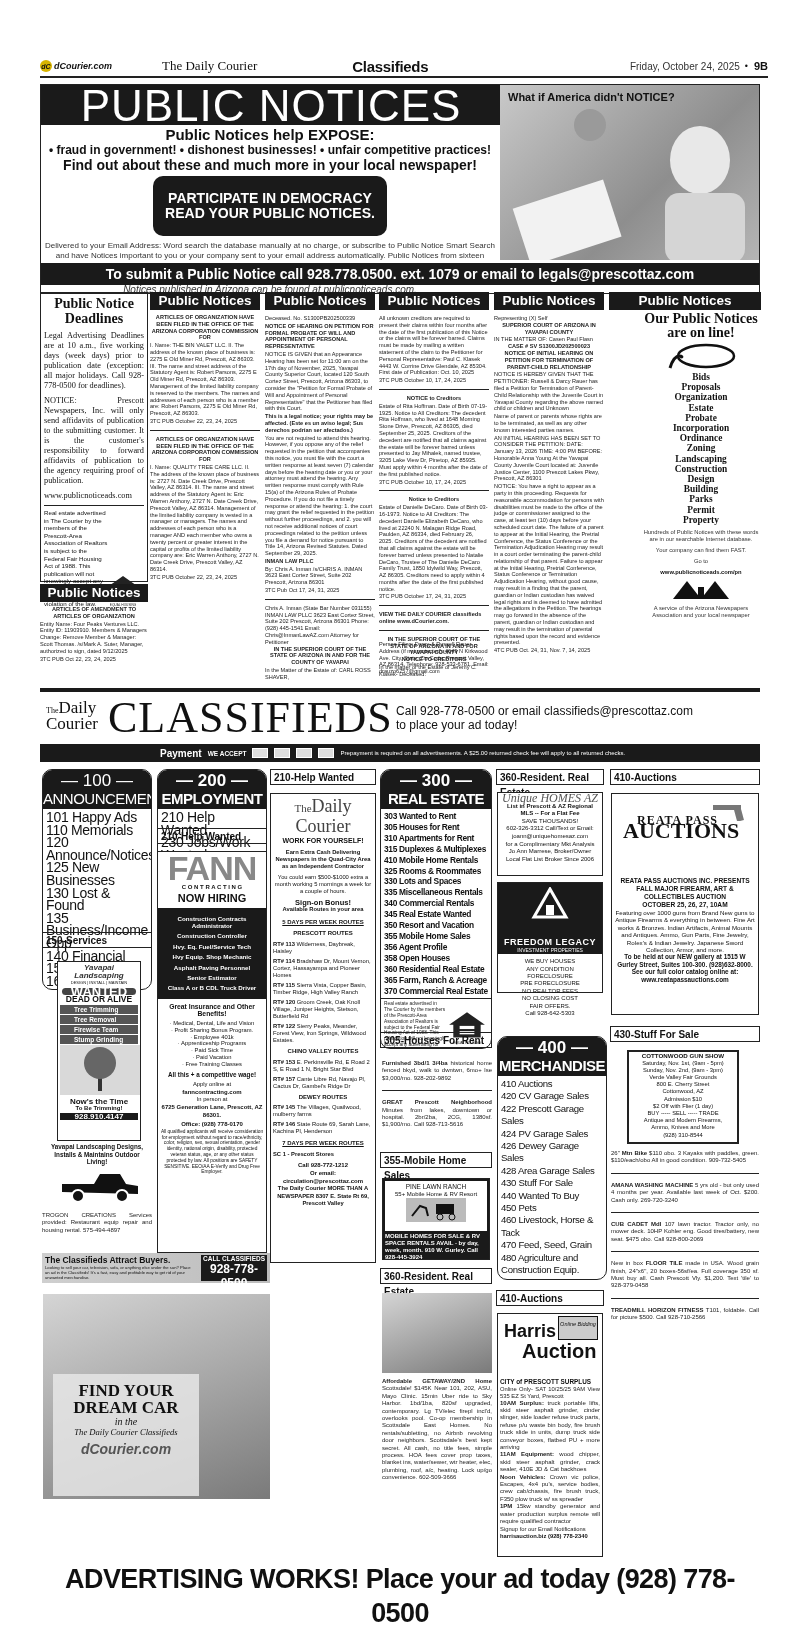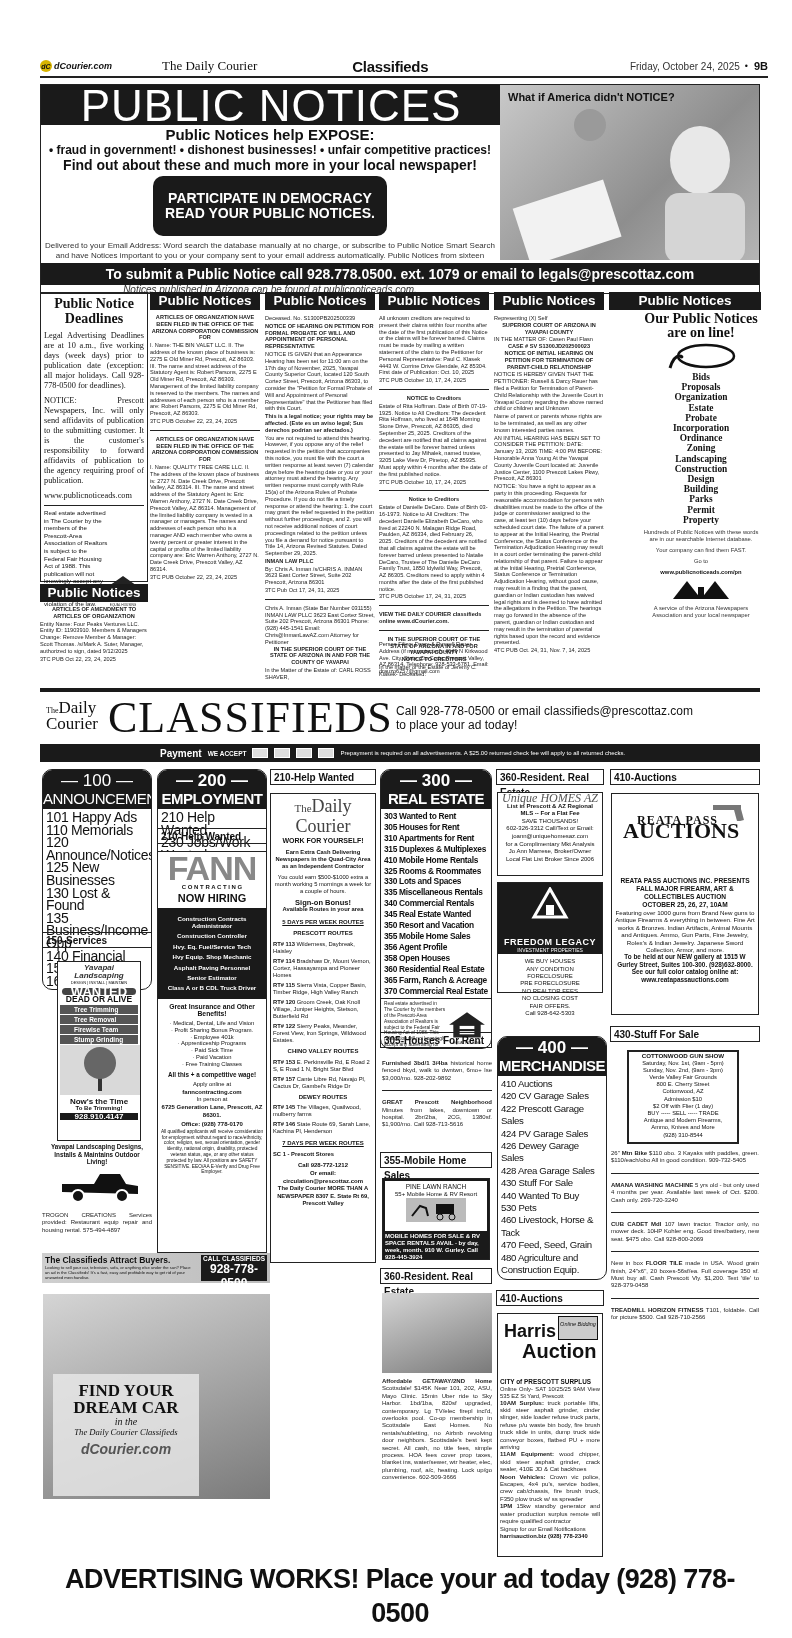--- a/index.html
+++ b/index.html
@@ -484,21 +484,21 @@
   </div>
   <div class="ix-list" id="ix-400" style="font-size:9.6px;line-height:12.4px">
       <div>410 Auctions</div>
       <div>420 CV Garage Sales</div>
       <div>422 Prescott Garage Sales</div>
       <div>424 PV Garage Sales</div>
       <div>426 Dewey Garage Sales</div>
       <div>428 Area Garage Sales</div>
       <div>430 Stuff For Sale</div>
       <div>440 Wanted To Buy</div>
-      <div>530 Pets</div>
+      <div>450 Pets</div>
       <div>460 Livestock, Horse &amp; Tack</div>
       <div>470 Feed, Seed, Grain</div>
       <div>480 Agriculture and Construction Equip.</div>
     </div>
 </div>
 <div class="abs sec-label" style="left:496px;top:1290px;width:108px">410-Auctions</div>
 <div class="abs ad-box" style="left:497px;top:1313px;width:106px;height:244px;padding:2px">
   <div style="position:relative;height:62px">
     <div style="position:absolute;left:4px;top:12px;font-weight:900;font-size:18px">Harris</div>
     <div style="position:absolute;left:22px;top:32px;font-weight:900;font-size:20px">Auction</div>

